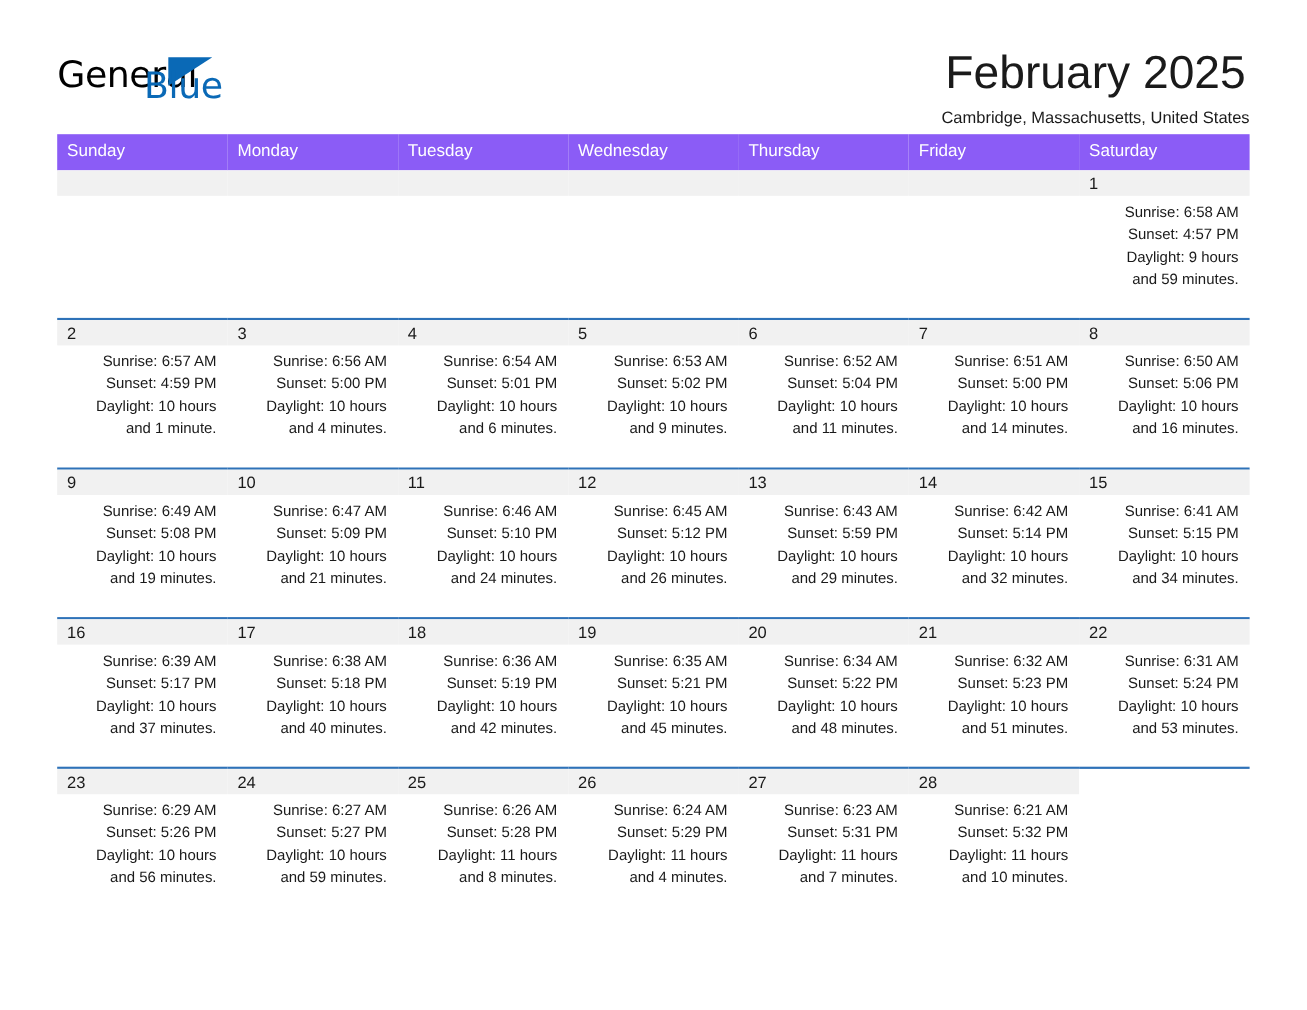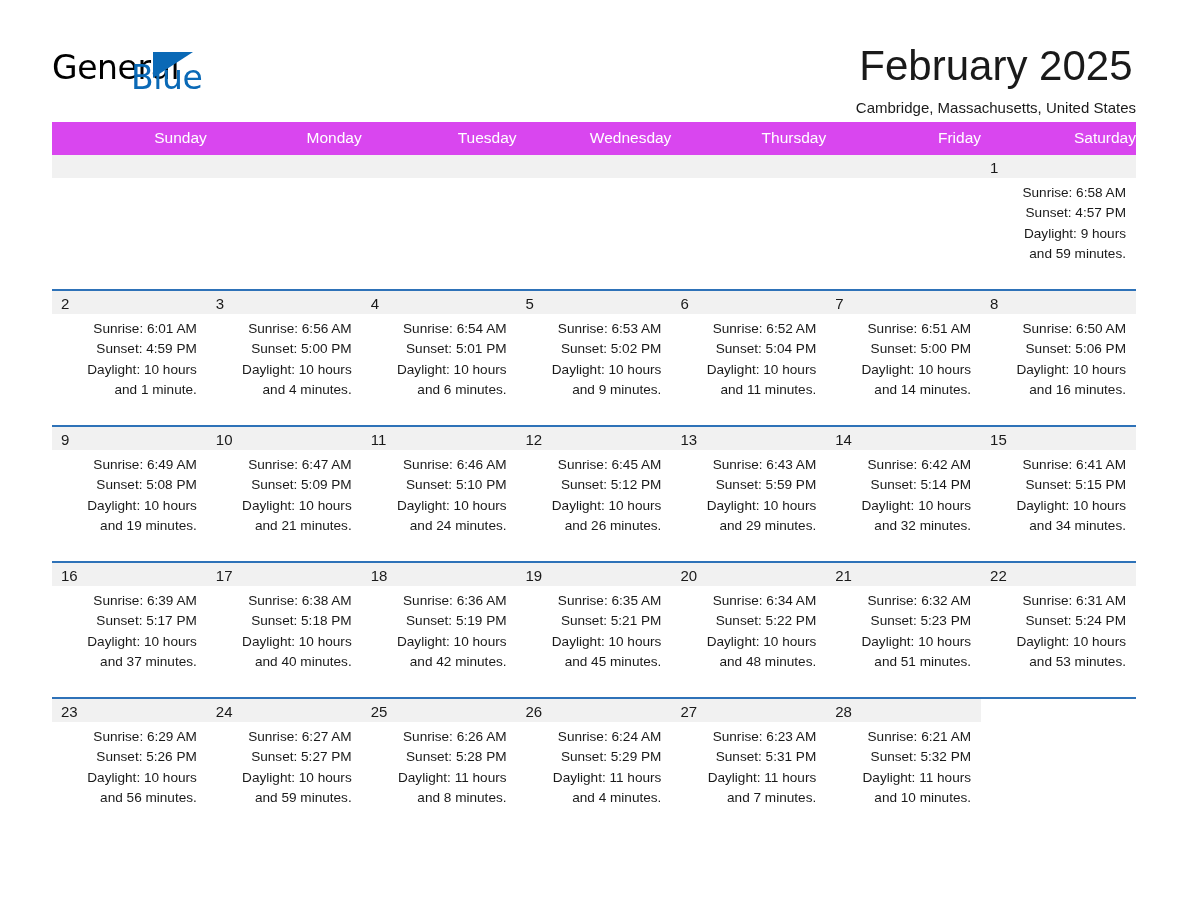--- a/index.html
+++ b/index.html
@@ -82,25 +82,25 @@
   }
 
   
   .calendar {
     width: 1084px;
     border-collapse: collapse;
     table-layout: fixed;
     margin-top: 10px;
   }
   .calendar th {
-    background: #d946ef;
+    background: #8b5cf6;
     color: #ffffff;
     font-size: 15.5px;
     font-weight: 400;
-    text-align: right;
+    text-align: left;
     padding: 7px 0 8px 9px;
     height: 30px;
     vertical-align: middle;
   }
   .calendar td {
     width: 154.85px;
     vertical-align: top;
     padding: 0;
     background: #ffffff;
     border-top: 2px solid #2e72b8;
@@ -204,21 +204,21 @@
                 <div>and 59 minutes.</div>
               </div>
             </div>
           </td>
         </tr>
         <tr>
           <td>
             <div class="cell">
               <div class="daynum">2</div>
               <div class="info">
-                <div>Sunrise: 6:01 AM</div>
+                <div>Sunrise: 6:57 AM</div>
                 <div>Sunset: 4:59 PM</div>
                 <div>Daylight: 10 hours</div>
                 <div>and 1 minute.</div>
               </div>
             </div>
           </td>
           <td>
             <div class="cell">
               <div class="daynum">3</div>
               <div class="info">

